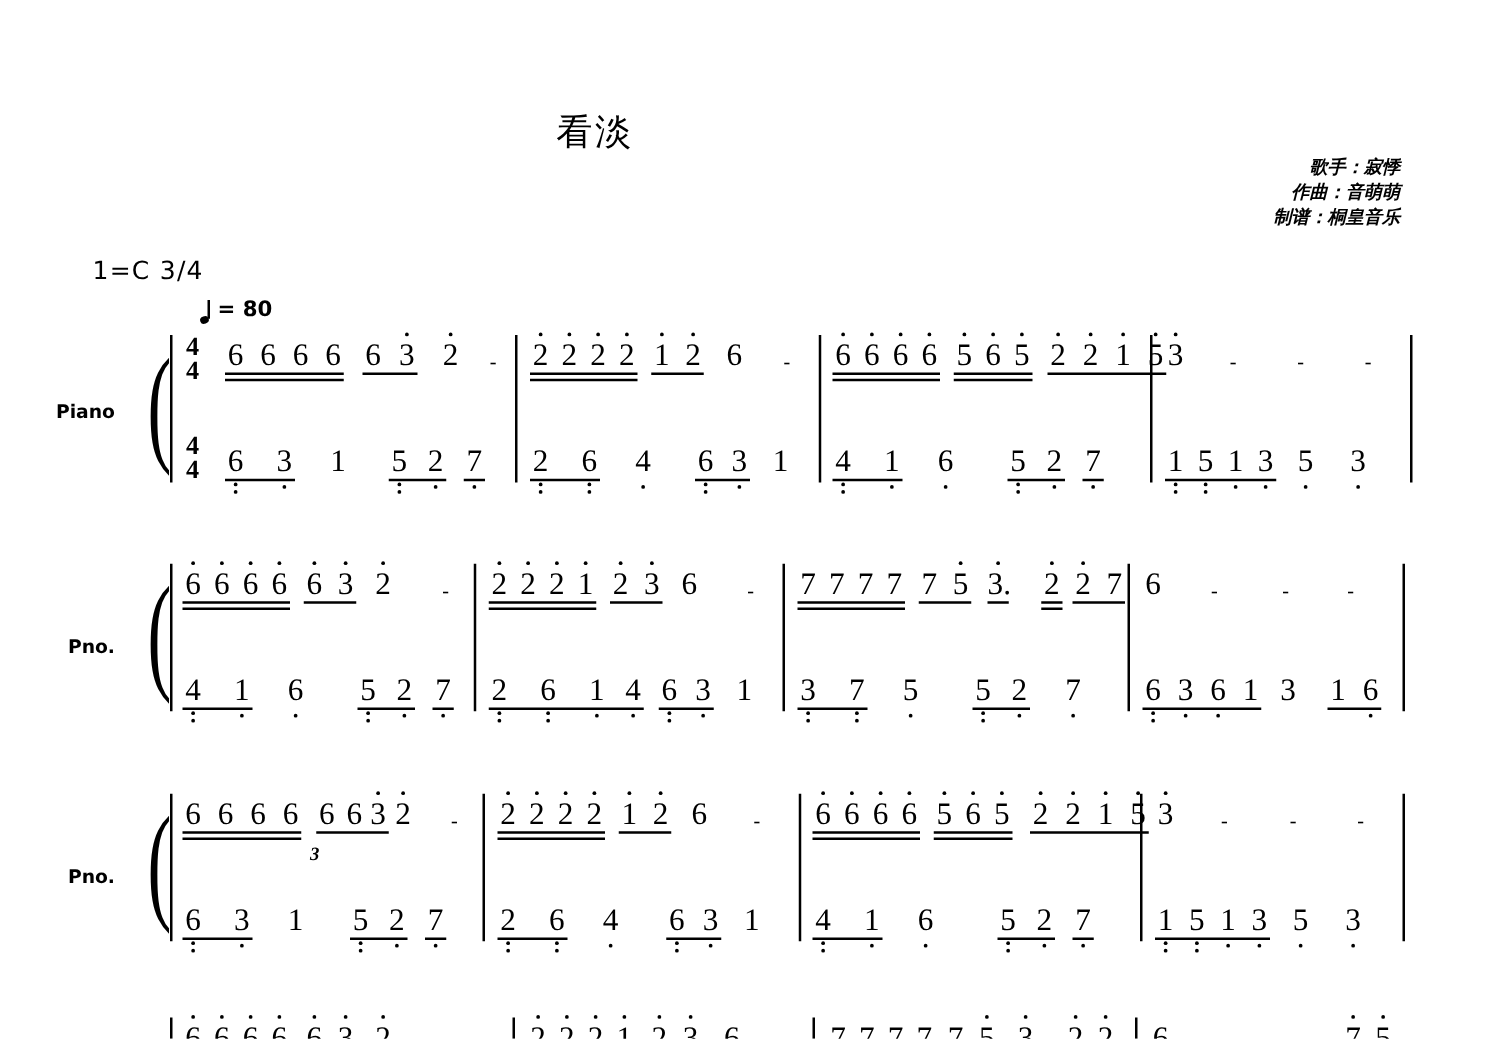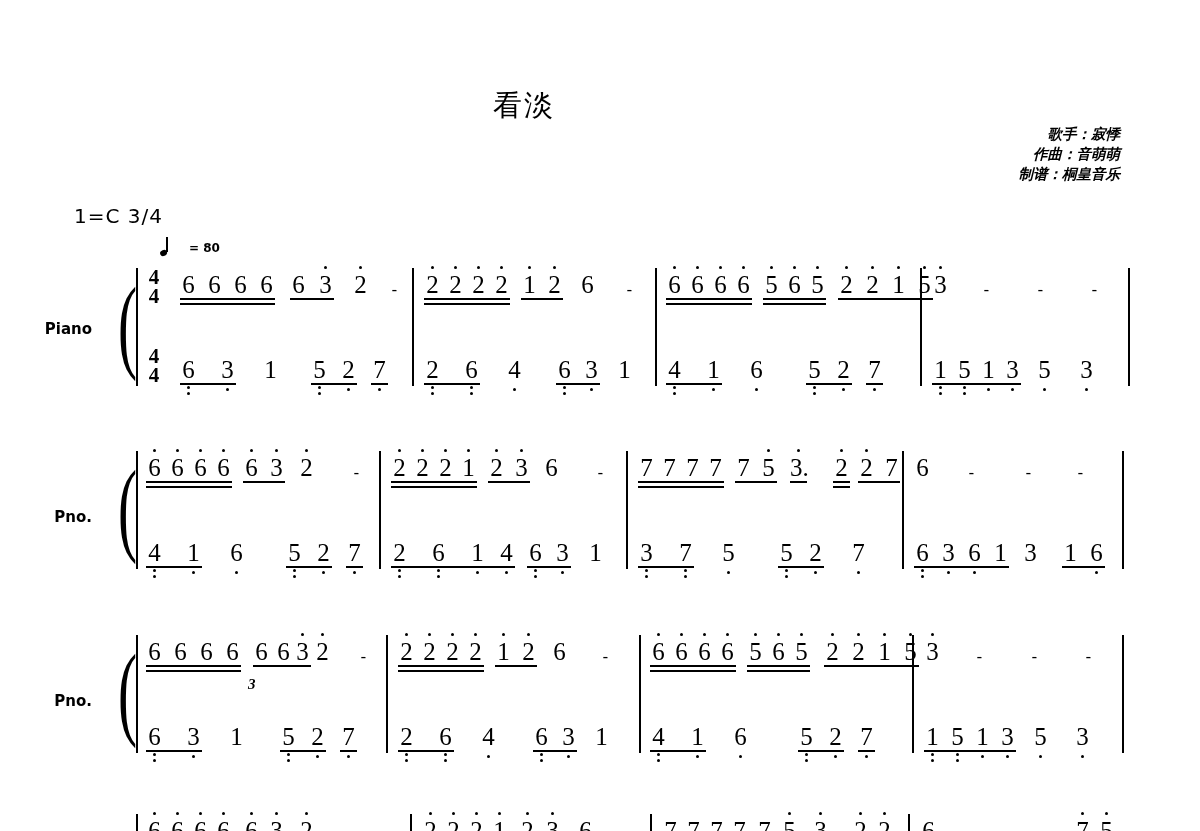--- a/index.html
+++ b/index.html
@@ -4,36 +4,36 @@
 <style>
   html,body{margin:0;padding:0;}
   body{
     width:1200px;height:831px;background:#ffffff;
     font-family:"Liberation Serif", serif;color:#000;
     overflow:hidden;position:relative;
   }
 
   
   .title{
-    position:absolute;top:86px;left:12px;width:952px;text-align:center;
-    font-family:"DejaVu Sans", sans-serif;font-size:29px;letter-spacing:2px;padding-left:36px;
+    position:absolute;top:86px;left:0;width:952px;text-align:center;
+    font-family:"DejaVu Sans", sans-serif;font-size:29px;letter-spacing:2px;
   }
   .credits{
     position:absolute;top:124px;right:80px;text-align:right;
     font-family:"DejaVu Sans", sans-serif;font-style:italic;
     font-size:14.5px;line-height:20px;font-weight:600;
   }
   .keysig{
     position:absolute;top:204px;left:74px;
     font-family:"DejaVu Sans", sans-serif;font-size:20px;letter-spacing:1px;
   }
   .tempo{
     position:absolute;top:238px;left:160px;
-    font-family:"DejaVu Sans", sans-serif;font-size:12px;font-weight:bold;
-    display:flex;align-items:flex-end;gap:20px;
+    font-family:"DejaVu Sans", sans-serif;font-size:17px;font-weight:bold;
+    display:flex;align-items:flex-end;gap:5px;
   }
   .qnote{display:inline-block;position:relative;width:9px;height:17px;}
   .qnote .head{
     position:absolute;left:0;bottom:0;width:7px;height:5.5px;
     background:#000;border-radius:50%;transform:rotate(-20deg);
   }
   .qnote .stem{position:absolute;left:6px;bottom:3px;width:1.6px;height:15px;background:#000;}
 
   
   .system{position:absolute;left:0;width:1200px;}

